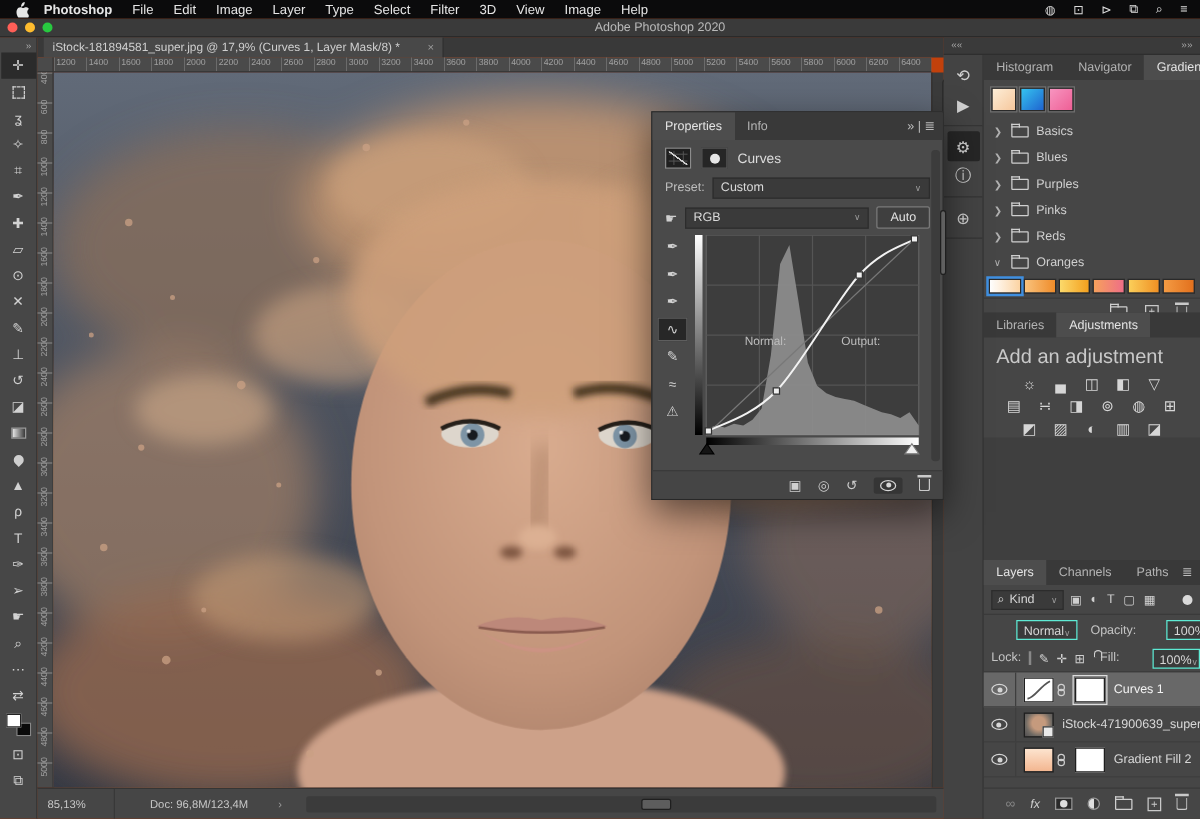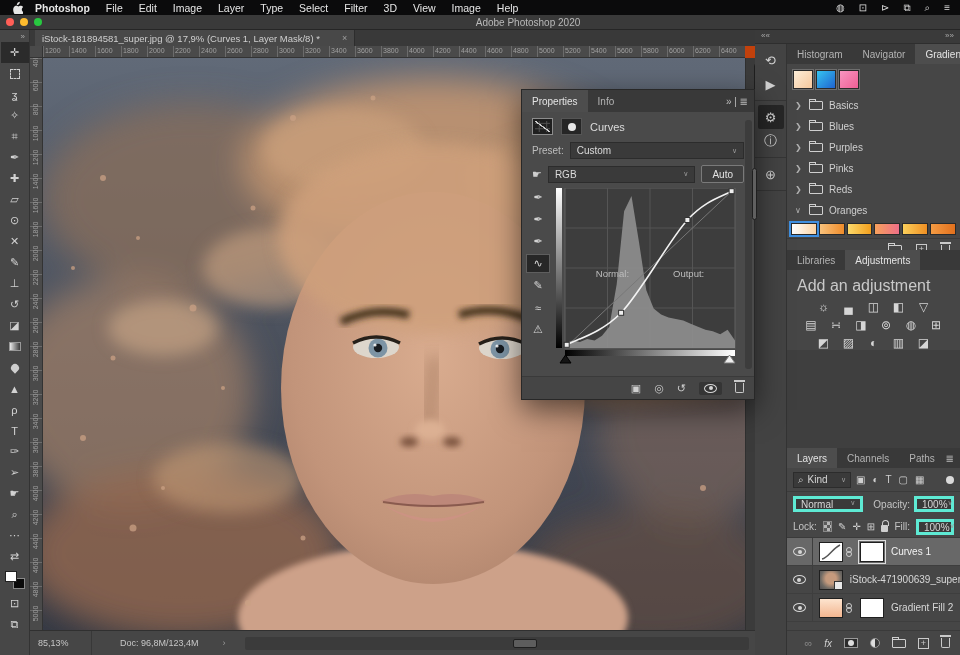--- a/index.html
+++ b/index.html
@@ -113,22 +113,22 @@
 
   
   #layers-panel { left:787px; top:448px; width:173px; height:207px; }
   .lrow { display:flex; align-items:center; font-size:10px; color:#c4c4c4; }
   #layers-filter { height:24px; gap:5px; padding:0 6px; border-bottom:1px solid #3a3a3a; }
   .kindbox { display:flex; align-items:center; gap:4px; background:#3a3a3a; border:1px solid #2c2c2c;
     height:16px; padding:0 4px; width:58px; color:#d6d6d6; }
   .filt-ico { font-size:10px; color:#cfcfcf; }
   .toggle-dot { width:8px; height:8px; border-radius:50%; background:#dadada; margin-left:auto; }
   #layers-blend { height:24px; gap:4px; padding:0 6px; }
-  .selbox { display:flex; align-items:flex-start; justify-content:space-between; background:#3a3a3a;
-    border:3px solid #5eead4; height:16px; padding:0 5px; color:#d6d6d6; }
+  .selbox { display:flex; align-items:flex-end; justify-content:space-between; background:#3a3a3a;
+    border:1px solid #5eead4; height:16px; padding:0 5px; color:#d6d6d6;margin-left:20px; }
   #blend-select { width:72px; }
   .opacity-box { width:40px; }
   #layers-lock { height:22px; gap:6px; padding:0 6px; border-bottom:1px solid #3a3a3a; }
   .checker { width:11px; height:11px; border:1px solid #888;
     background:conic-gradient(#b5b5b5 0 25%,#5a5a5a 0 50%,#b5b5b5 0 75%,#5a5a5a 0) 0 0/6px 6px; }
   .padlock { position:relative; width:9px; height:7px; background:#cfcfcf; border-radius:1px; margin-top:4px; }
   .padlock::before { content:""; position:absolute; top:-5px; left:1px; width:5px; height:5px;
     border:1.5px solid #cfcfcf; border-bottom:none; border-radius:4px 4px 0 0; }
   .layer-row { height:28px; display:flex; align-items:center; border-bottom:1px solid #3e3e3e;
     color:#d8d8d8; font-size:10px; }

